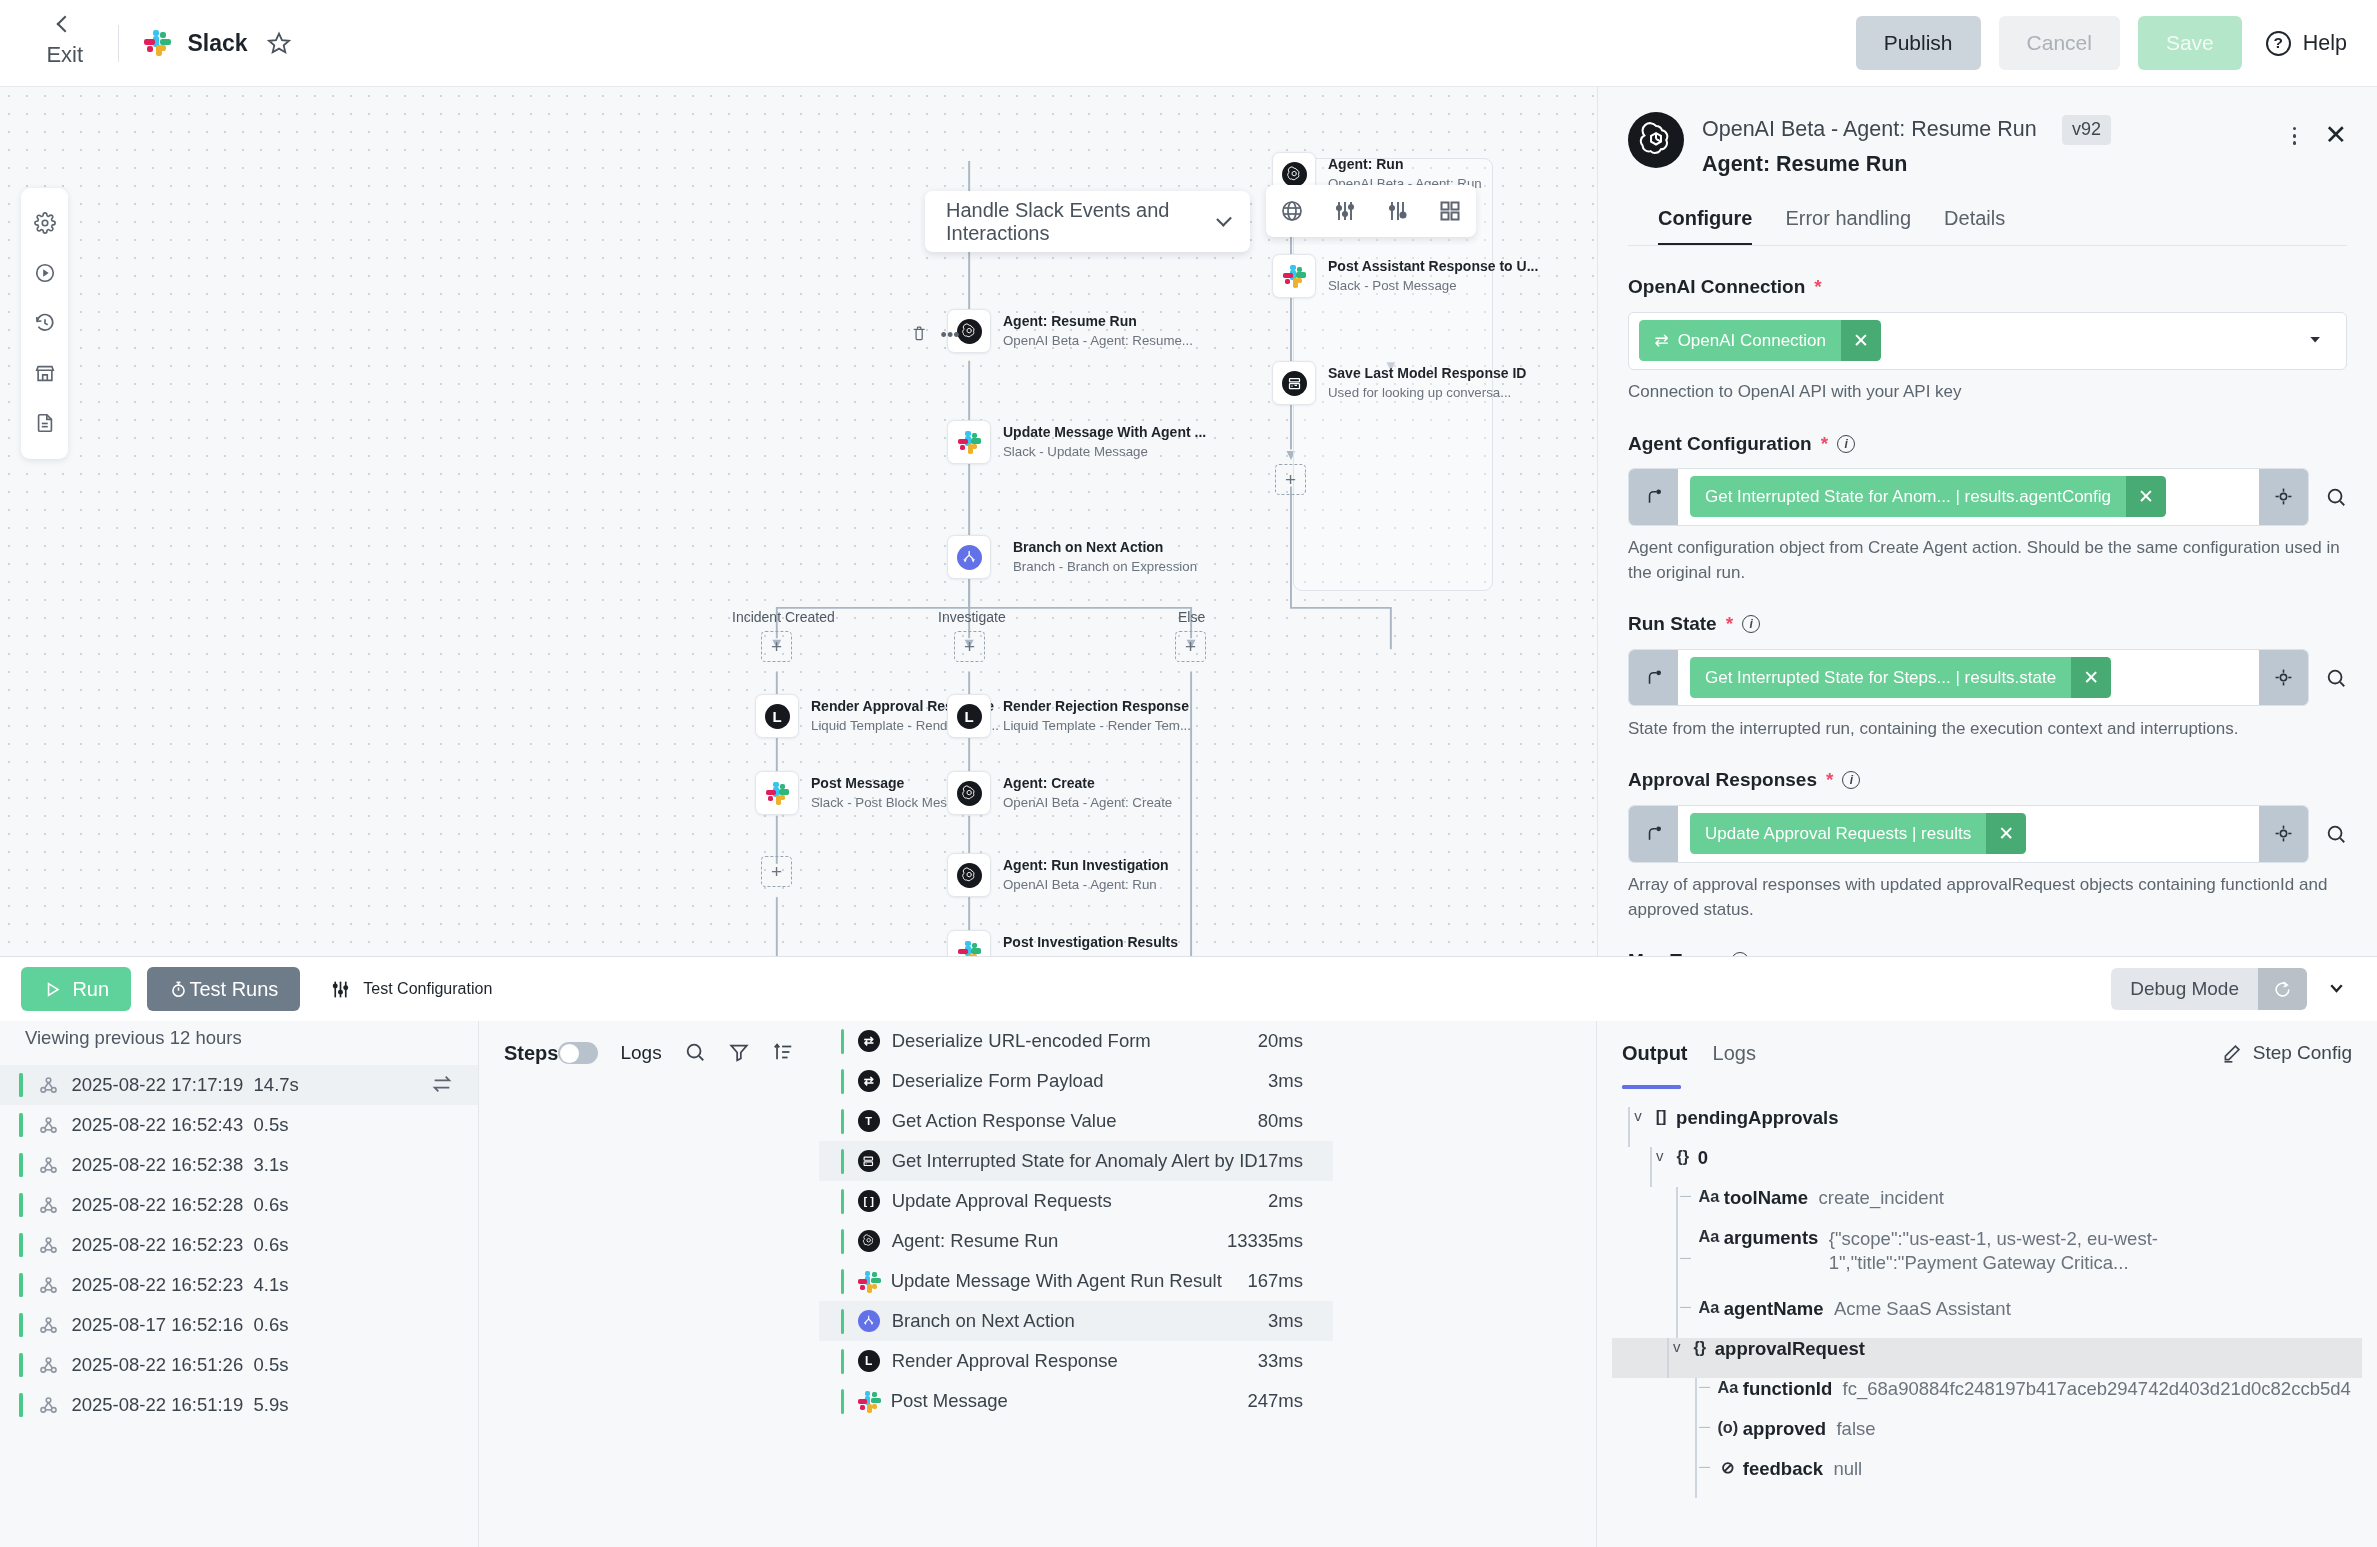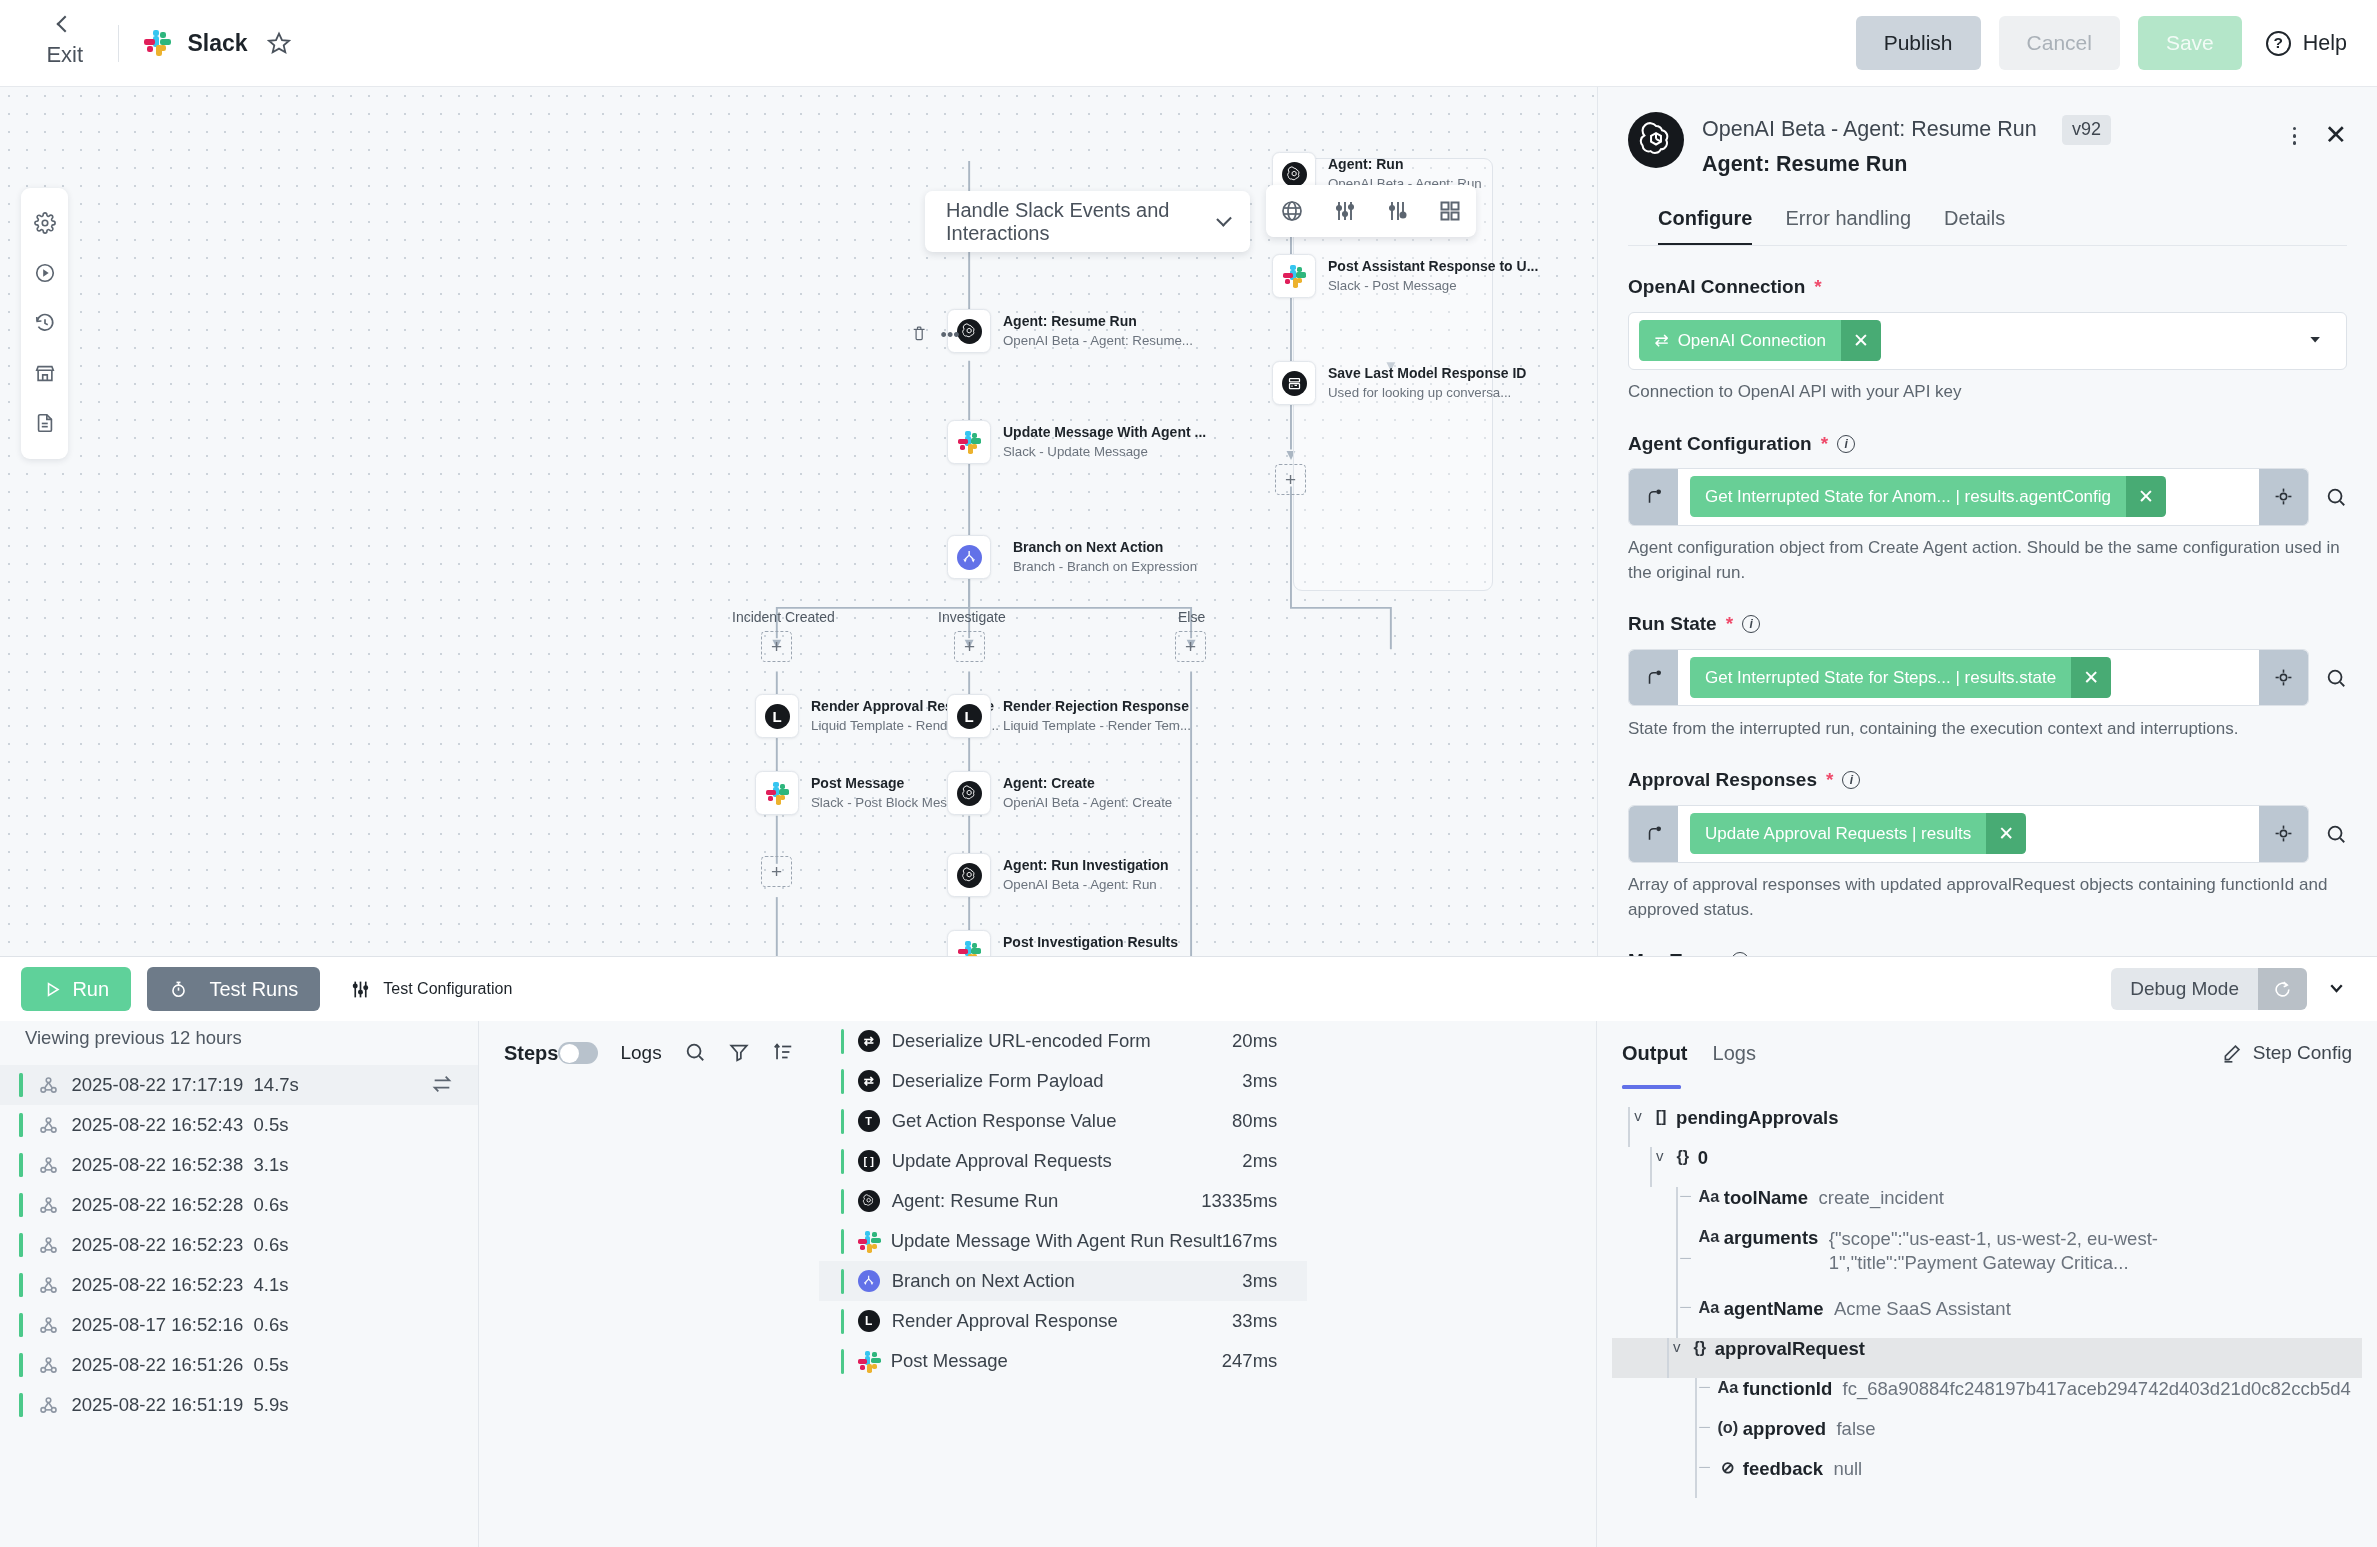--- a/index.html
+++ b/index.html
@@ -151,21 +151,21 @@
   .infield { flex:1 1 auto; display:flex; align-items:center; padding: 7.4px 12px; background:#fff; }
   .token { display:inline-flex; align-items:stretch; border-radius:4.4px; overflow:hidden; font-size:17px; }
   .token .t-text { background:#68cf96; color:#fff; padding: 9px 15px; display:flex; align-items:center; gap:9px; white-space:nowrap; }
   .token .t-x { background:#48ab74; color:#fff; padding: 9px 12px; display:flex; align-items:center; font-size:19px; cursor:pointer; }
   .field-right-icons { display:flex; align-items:center; gap: 22px; margin-left: 16.3px; color:#2b3138; }
 
   
   .bottom { flex: 0 0 592px; height: 592px; display:flex; flex-direction:column; border-top:0.7px solid #dfe3e8; background:#fff; position:relative; z-index: 35; }
   .runbar { height: 64px; flex:0 0 64px; display:flex; align-items:center; padding: 0 21px; background:#fff; }
   .runbtn { background:#5fd19a; color:#fff; border:none; border-radius:6px; font-size:20px; padding: 10.4px 22px; display:flex; align-items:center; gap:10.4px; cursor:pointer; font-family:"Liberation Sans",sans-serif; }
-  .testrunbtn { background:#6e7b89; color:#fff; border:none; border-radius:6px; font-size:20px; padding: 10.4px 22px; display:flex; align-items:center; gap:21px; cursor:pointer; margin-left: 16.3px; font-family:"Liberation Sans",sans-serif; }
+  .testrunbtn { background:#6e7b89; color:#fff; border:none; border-radius:6px; font-size:20px; padding: 10.4px 22px; display:flex; align-items:center; gap:1px; cursor:pointer; margin-left: 16.3px; font-family:"Liberation Sans",sans-serif; }
   .testcfg { display:flex; align-items:center; gap:12px; font-size:16px; color:#1d2329; margin-left: 30px; cursor:pointer; }
   .runbar-right { margin-left:auto; display:flex; align-items:center; gap: 19px; padding-right: 9px; }
   .debugbtn { display:flex; align-items:stretch; border-radius:6px; overflow:hidden; cursor:pointer; }
   .debugbtn .d-txt { background:#e3e7eb; color:#454d56; font-size:19px; padding: 10.4px 19px; }
   .debugbtn .d-ic { background:#b9c0c7; color:#fff; padding: 10.4px 15px; display:flex; align-items:center; }
 
   .bpanels { flex:1 1 auto; display:flex; min-height:0; background:#f6f8fa; }
   .bp-history { flex:0 0 479px; border-right:0.7px solid #e3e7ec; display:flex; flex-direction:column; background:#f6f8fa; }
   .bp-steps { flex:1 1 auto; border-right:0.7px solid #e3e7ec; display:flex; flex-direction:row; background:#f6f8fa; min-width:0; }
   .bp-output { flex:0 0 780px; display:flex; flex-direction:column; background:#f6f8fa; }
@@ -1025,20 +1025,34 @@
             <span class="s-ms">3ms</span>
           </div>
           <div class="steprow">
             <span class="sbar"></span>
             <span class="s-ic">
                 <span class="ico-circ ico-black" style="width:22px;height:22px;font-size:11px;">T</span>
               </span>
             <span class="s-name">Get Action Response Value</span>
             <span class="s-ms">80ms</span>
           </div>
+          <div class="steprow hl">
+            <span class="sbar"></span>
+            <span class="s-ic">
+              <span class="ico-circ ico-black" style="width:22px;height:22px;">
+                <svg width="12.6" height="12.6" viewBox="0 0 24 24" fill="none" stroke="#fff" stroke-width="2.2">
+                    <rect x="4" y="4" width="16" height="6" rx="1"></rect>
+                    <rect x="4" y="13" width="16" height="7" rx="1"></rect>
+                    <line x1="8" y1="16" x2="8" y2="17.5"></line>
+                  </svg>
+              </span>
+            </span>
+            <span class="s-name">Get Interrupted State for Anomaly Alert by ID</span>
+            <span class="s-ms">17ms</span>
+          </div>
           <div class="steprow">
             <span class="sbar"></span>
             <span class="s-ic">
                 <span class="ico-circ ico-black" style="width:22px;height:22px;font-size:11px;">[ ]</span>
               </span>
             <span class="s-name">Update Approval Requests</span>
             <span class="s-ms">2ms</span>
           </div>
           <div class="steprow">
             <span class="sbar"></span>

